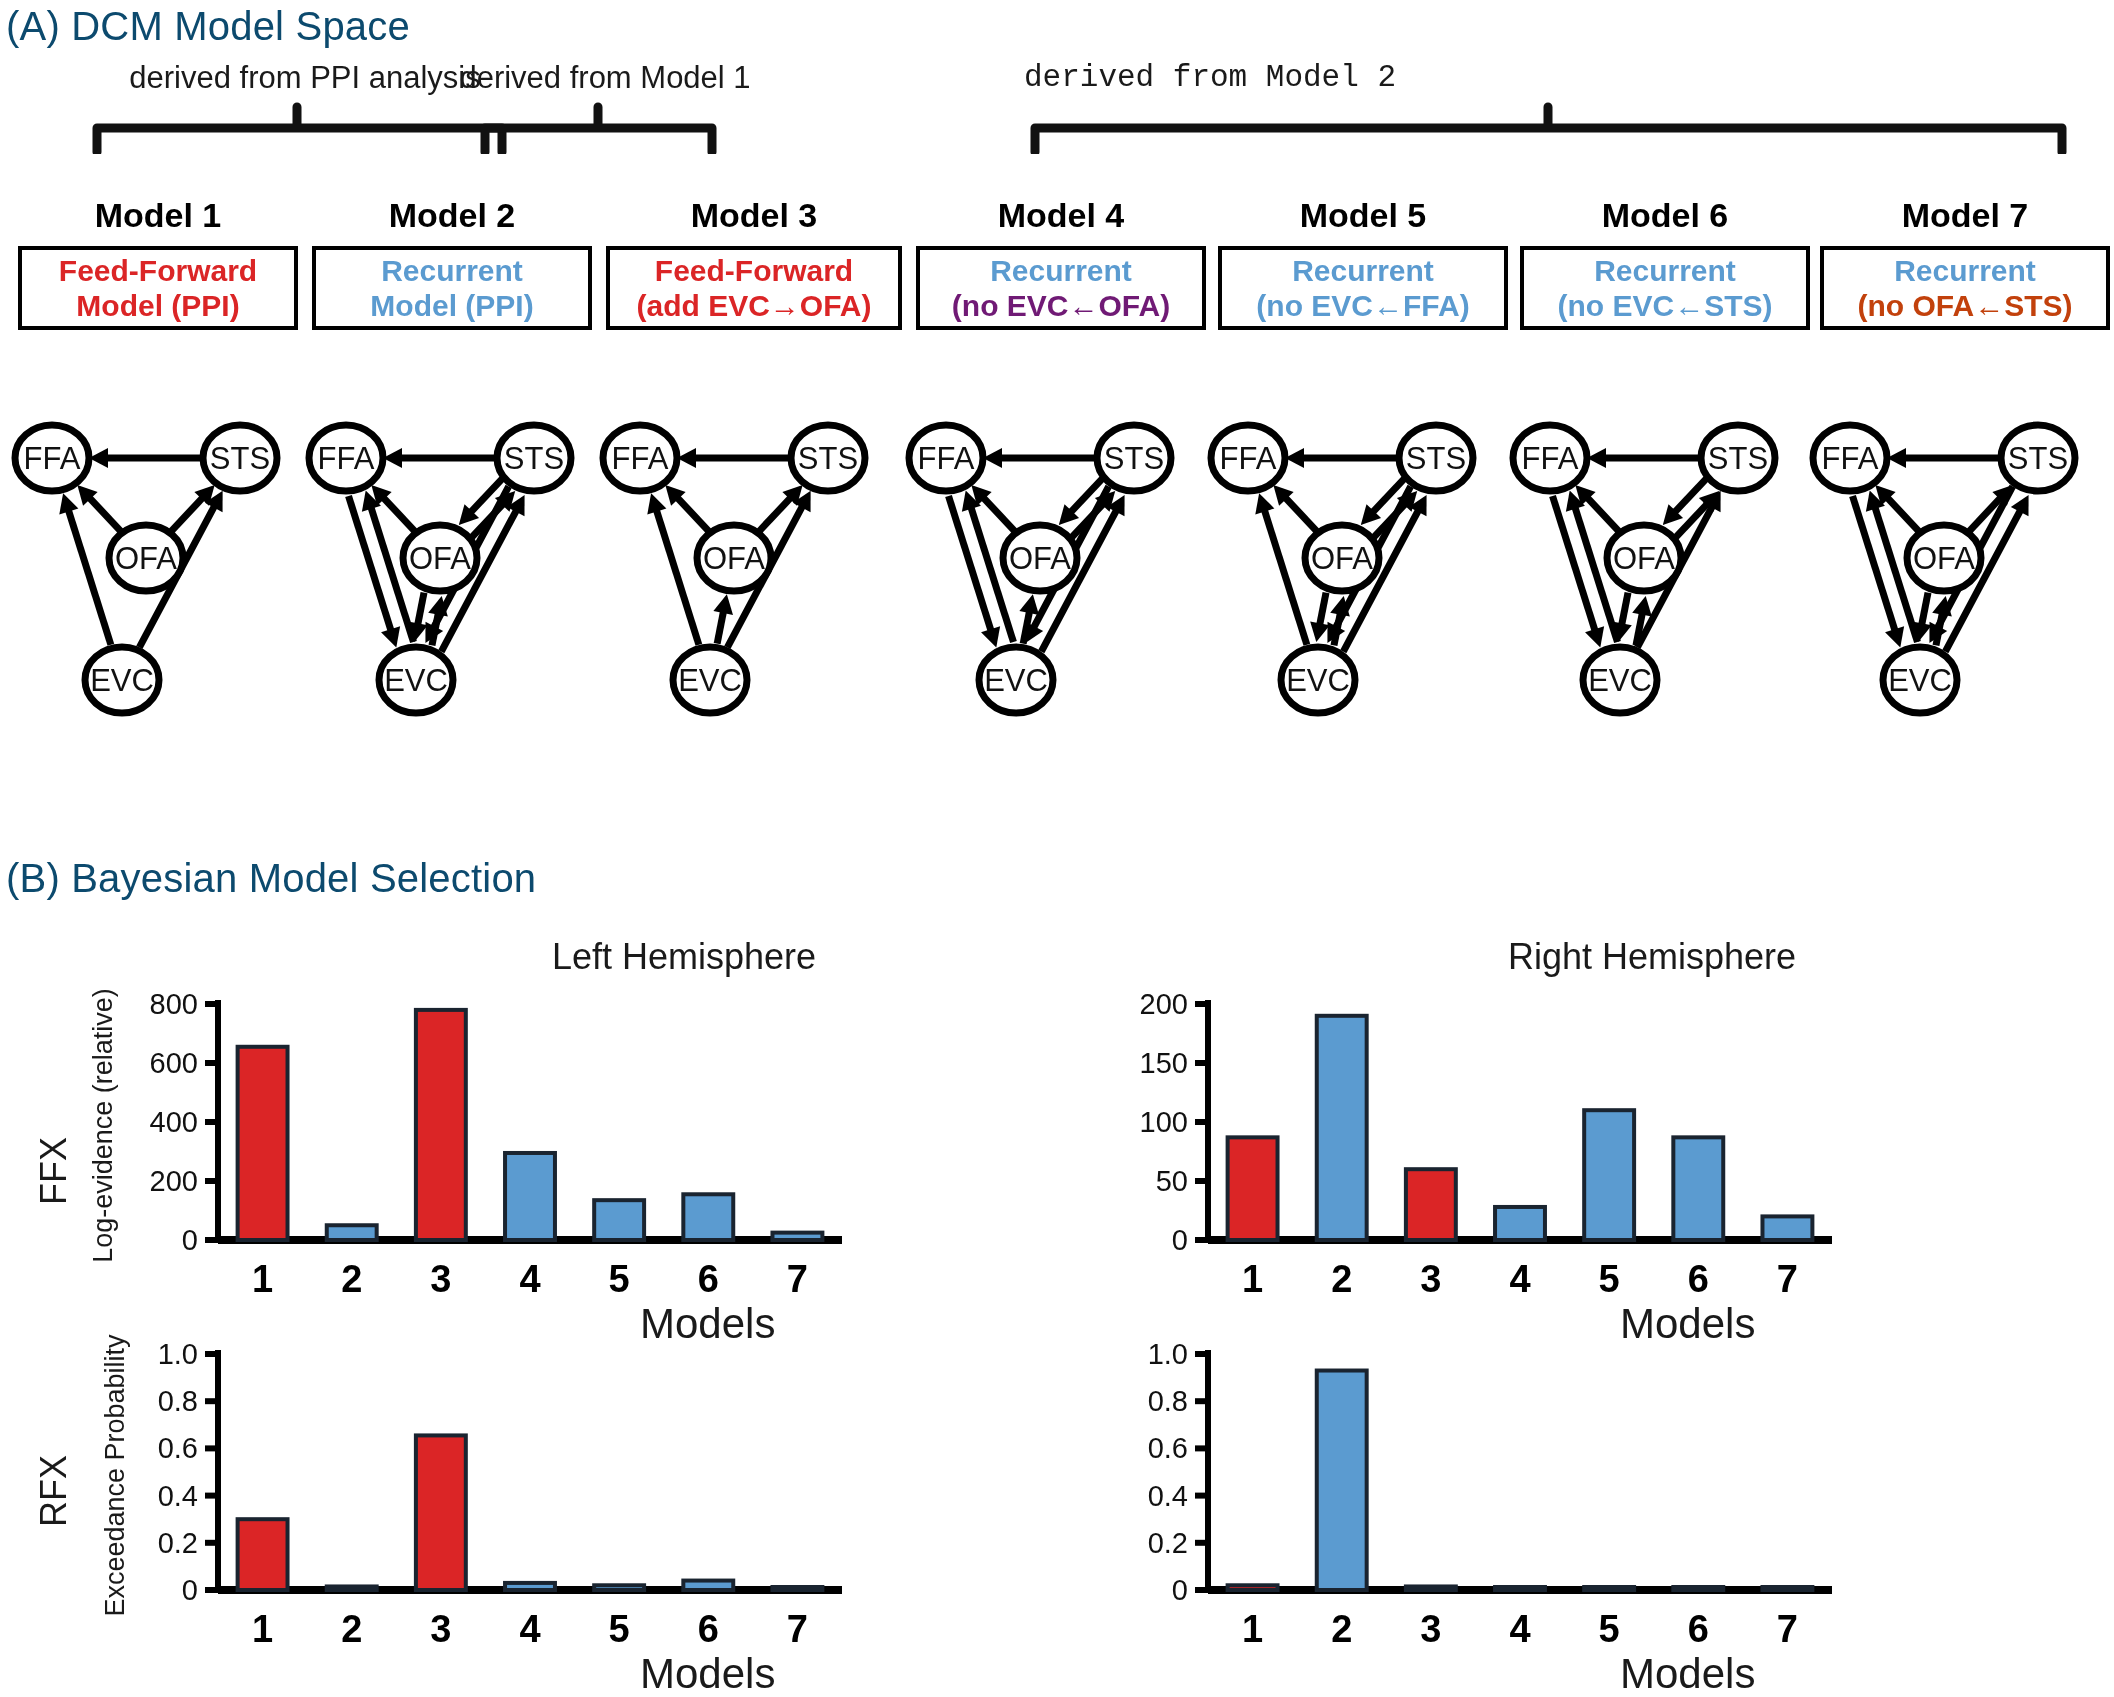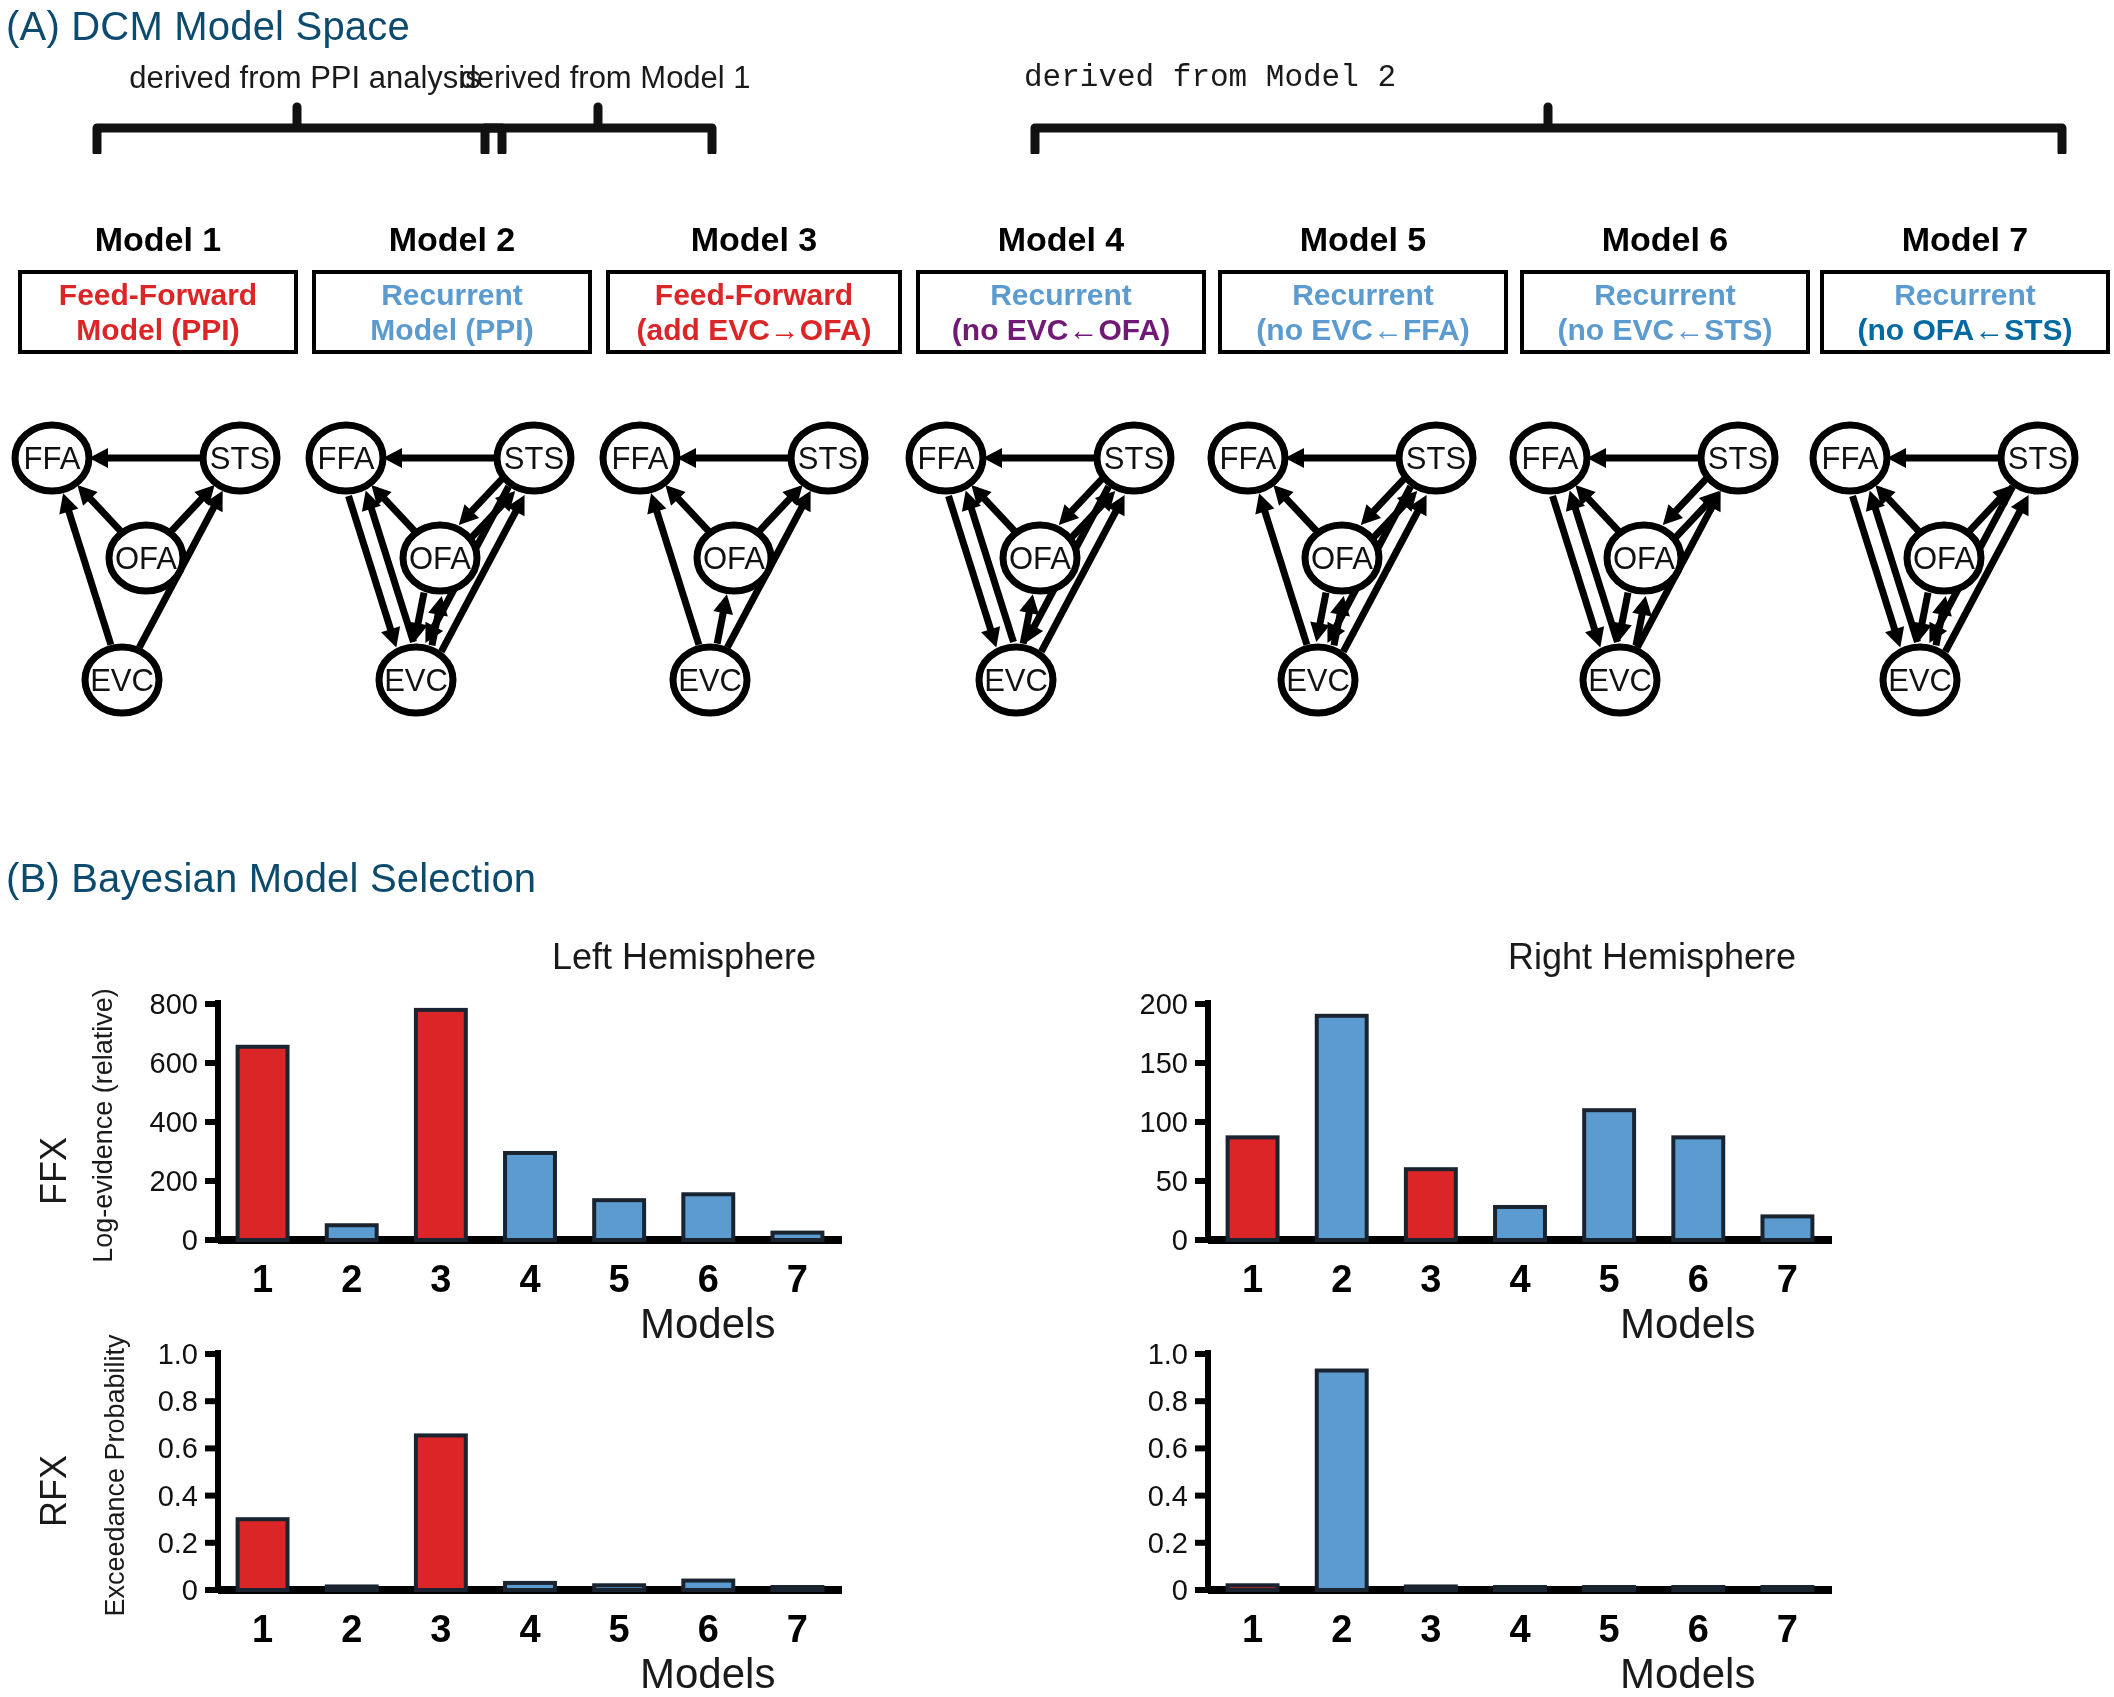--- a/index.html
+++ b/index.html
@@ -9,21 +9,21 @@
   .panel-title{position:absolute;font-size:40px;color:#0c4a6e;letter-spacing:.2px;}
   #panelA-title{left:6px;top:4px;}
   #panelB-title{left:6px;top:856px;}
 
   
   .deriv-label{position:absolute;font-size:31px;color:#1a1a1a;text-align:center;white-space:nowrap;}
   .bracket{position:absolute;}
 
   
   .model-col{position:absolute;top:196px;}
-  .model-name{font-size:34px;font-weight:bold;text-align:center;color:#000;margin-bottom:11px;margin-top:24px;}
+  .model-name{font-size:34px;font-weight:bold;text-align:center;color:#000;margin-bottom:11px;}
   .model-box{border:4px solid #000;background:#fff;height:84px;display:flex;flex-direction:column;
              align-items:center;justify-content:center;box-sizing:border-box;}
   .model-box .l1,.model-box .l2{font-size:30px;font-weight:bold;line-height:1.18;white-space:nowrap;}
 
   
   .diagram{position:absolute;top:418px;}
   .diagram svg{display:block;}
 
   
   .row-label{position:absolute;font-size:36px;color:#1a1a1a;
@@ -101,21 +101,21 @@
   <div class="model-name">Model 6</div>
   <div class="model-box">
     <div class="l1" style="color:#5B9BD0">Recurrent</div>
     <div class="l2" style="color:#5B9BD0">(no EVC←STS)</div>
   </div>
 </div>
 <div class="model-col" style="left:1820px;width:290px;">
   <div class="model-name">Model 7</div>
   <div class="model-box">
     <div class="l1" style="color:#5B9BD0">Recurrent</div>
-    <div class="l2" style="color:#0369a1">(no OFA←STS)</div>
+    <div class="l2" style="color:#c2410c">(no OFA←STS)</div>
   </div>
 </div>
 
 <div class="diagram" style="left:6px;">
     <svg width="290" height="320" viewBox="0 0 290 320">
       <line x1="197" y1="40" x2="97" y2="40" stroke="#000" stroke-width="7" stroke-linecap="butt"></line>
       <polygon points="83,40 102,30 102,50" fill="#000"></polygon>
       <line x1="114.65832967558819" y1="113.04077625062573" x2="80.93041044716222" y2="77.16001111400237" stroke="#000" stroke-width="7" stroke-linecap="butt"></line>
       <polygon points="71.34167032441181,66.95922374937427 91.64123718002173,73.95404937083354 77.06868380198159,87.65224954619127" fill="#000"></polygon>
       <line x1="165.3416703244118" y1="113.04077625062573" x2="199.06958955283778" y2="77.16001111400237" stroke="#000" stroke-width="7" stroke-linecap="butt"></line>

